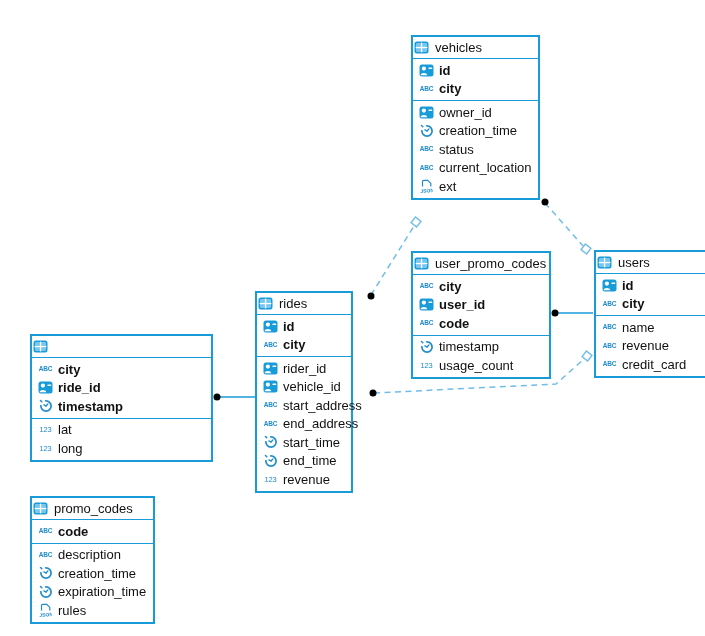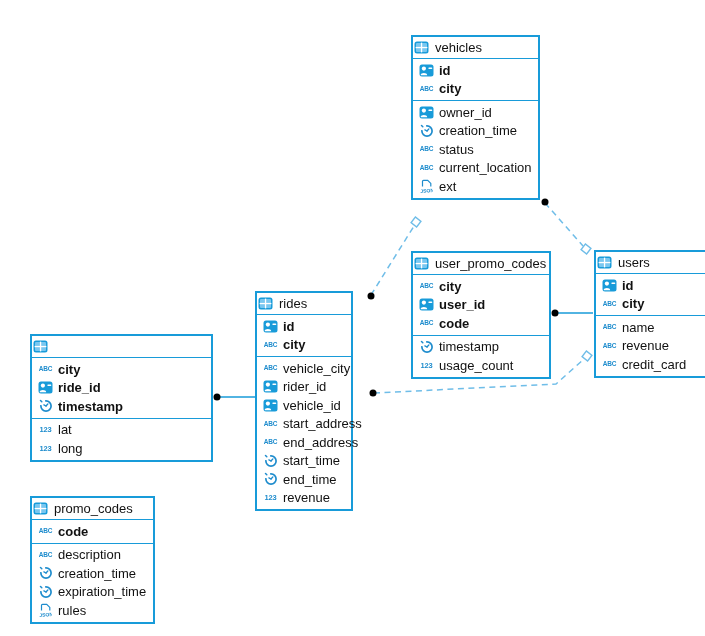--- a/index.html
+++ b/index.html
@@ -31,21 +31,21 @@
     padding:0 6px 0 5px;font-size:13px;white-space:nowrap;
   }
   .ic{
     width:17px;min-width:17px;height:15px;display:inline-flex;
     align-items:center;justify-content:center;
   }
   .txtic{
     font-size:6.5px;font-weight:800;color:var(--icon);
     letter-spacing:-0.2px;line-height:1;
   }
-  .txtic.num{font-size:7.5px;font-weight:700;}
+  .txtic.num{font-size:7.5px;font-weight:400;}
   .ttl{line-height:1;}
   .fname{line-height:1;}
 </style>
 </head>
 <body>
 
 <div id="canvas">
 
   <svg id="relations" width="705" height="636" viewBox="0 0 705 636">
       <polyline points="371,295 414,226" fill="none" stroke="#6fbde8" stroke-width="1.5" stroke-dasharray="6 4.5"></polyline>
@@ -279,26 +279,20 @@
         <div class="row">
           <span class="ic">
             <span class="txtic">ABC</span>
           </span>
           <span class="fname">city</span>
         </div>
       </div>
     <div class="sec">
         <div class="row">
           <span class="ic">
-            <span class="txtic">ABC</span>
-          </span>
-          <span class="fname">vehicle_city</span>
-        </div>
-        <div class="row">
-          <span class="ic">
             <svg width="15" height="13" viewBox="0 0 15 13">
     <rect x="0.5" y="0.5" width="14" height="12" rx="2.5" fill="#189bd9"></rect>
     <circle cx="4.9" cy="4.6" r="2.1" fill="#fff"></circle>
     <path d="M1.6,11.2 C1.6,8.1 8.2,8.1 8.2,11.2 Z" fill="#fff"></path>
     <rect x="9.3" y="3.4" width="4" height="1.6" rx="0.8" fill="#fff"></rect>
             </svg>
           </span>
           <span class="fname">rider_id</span>
         </div>
         <div class="row">

